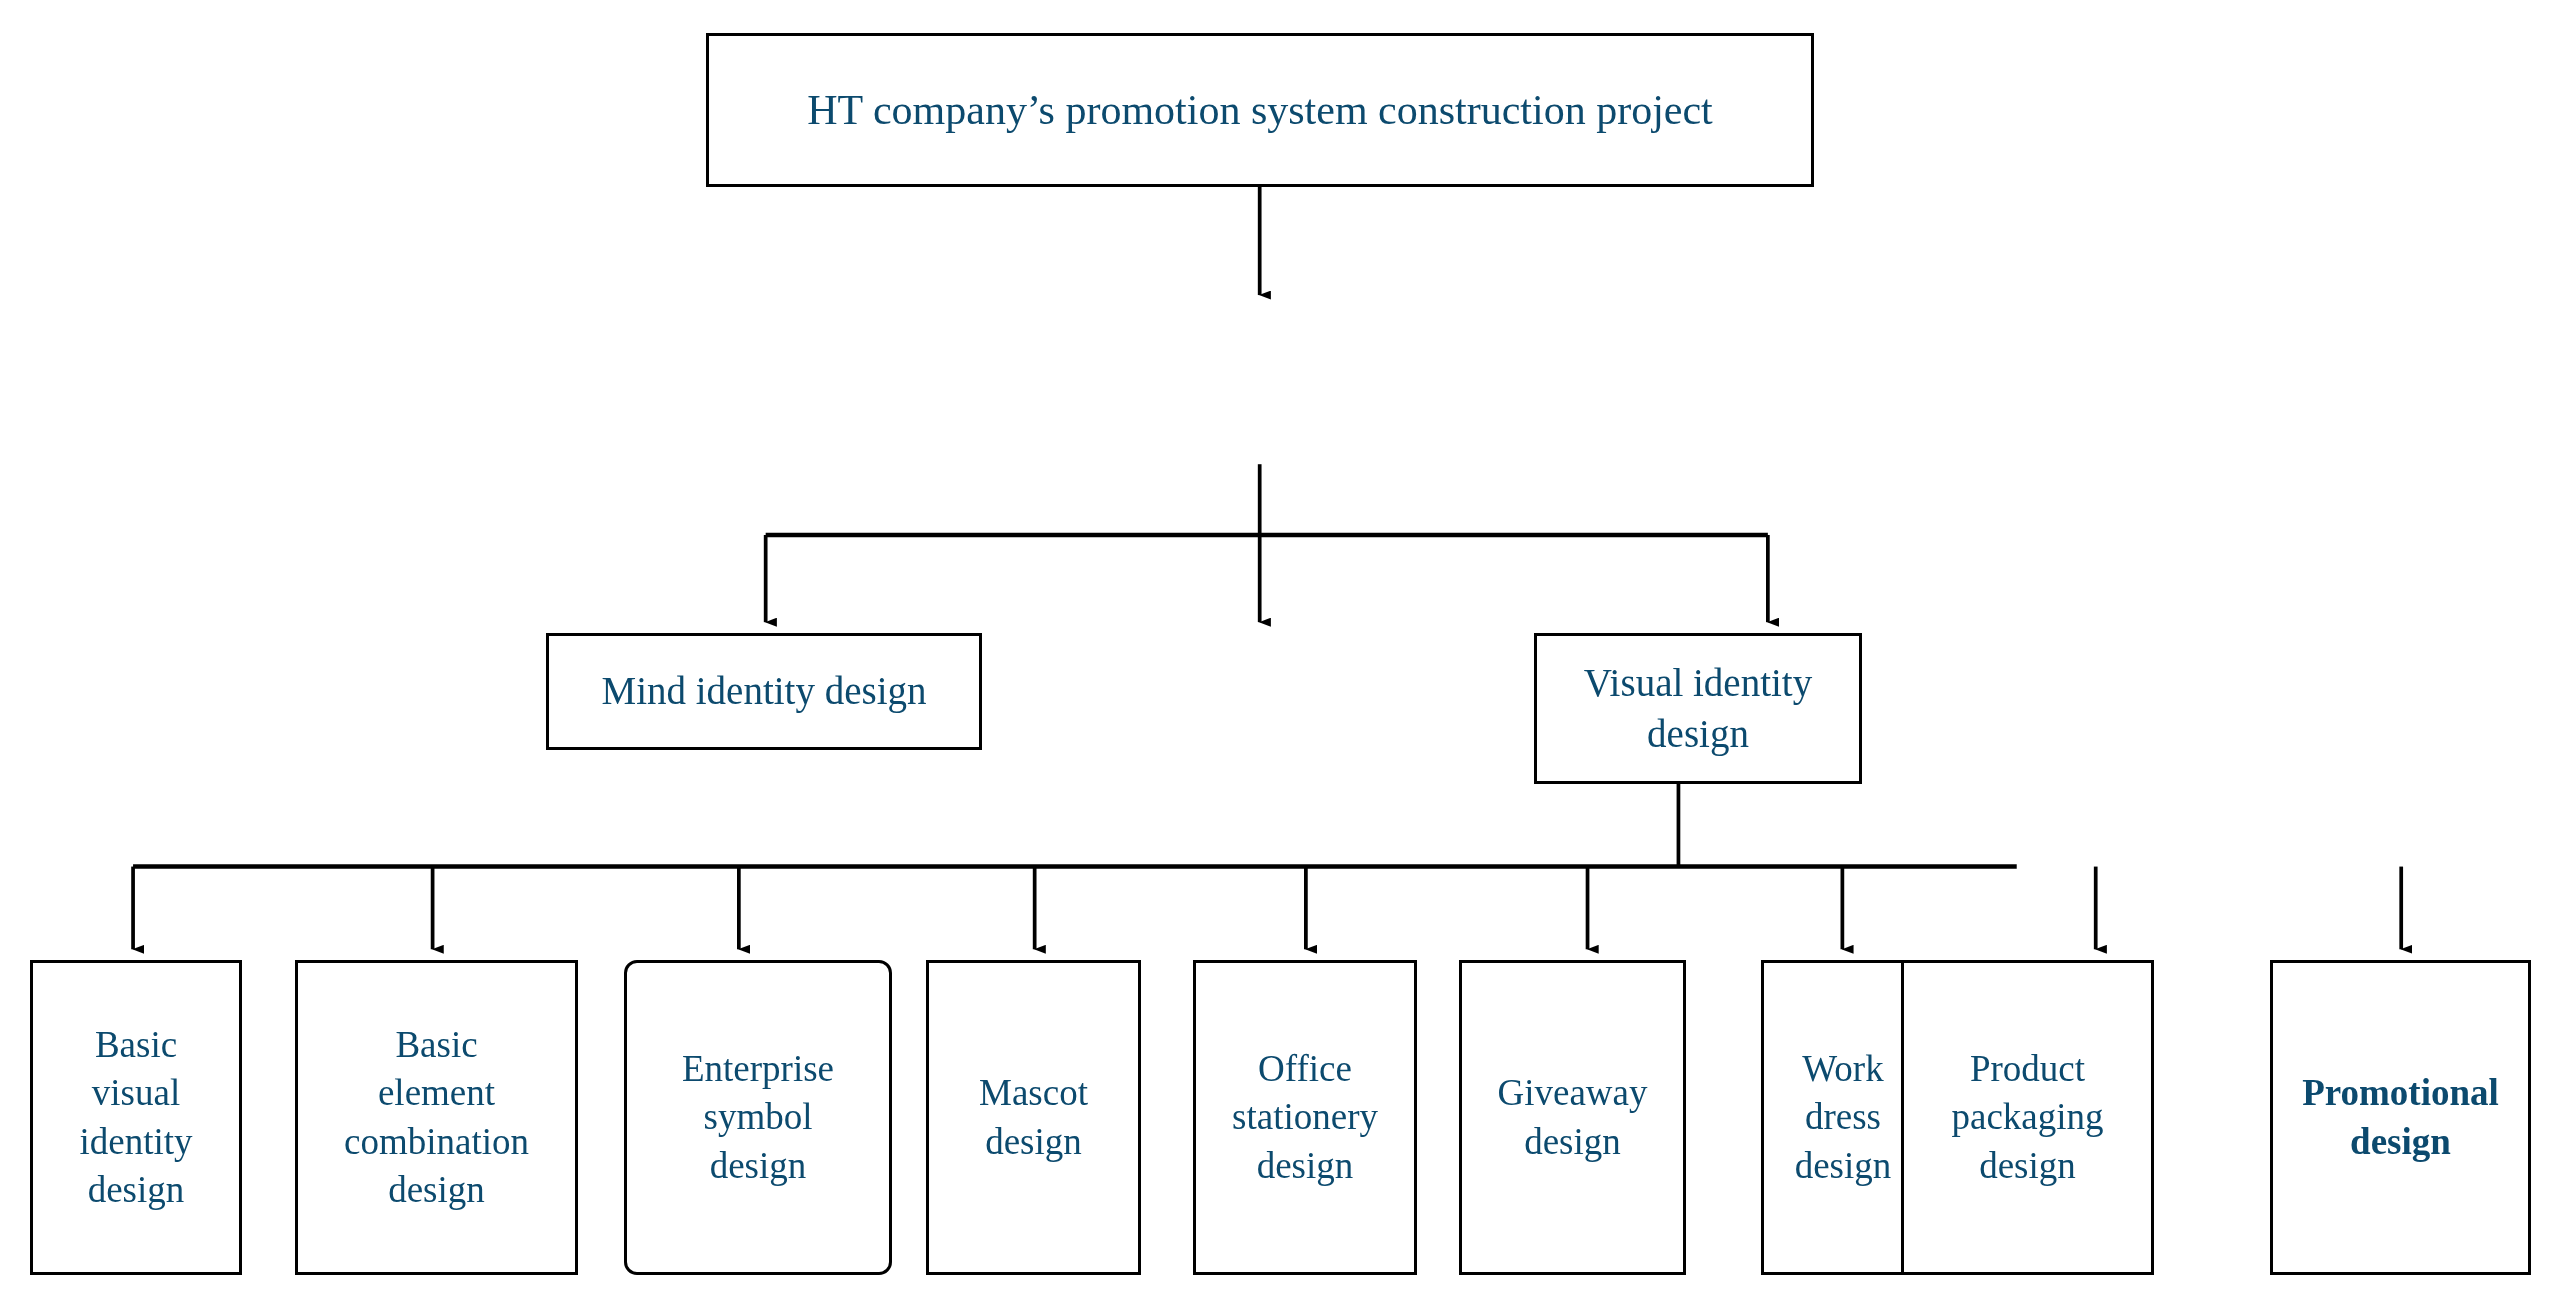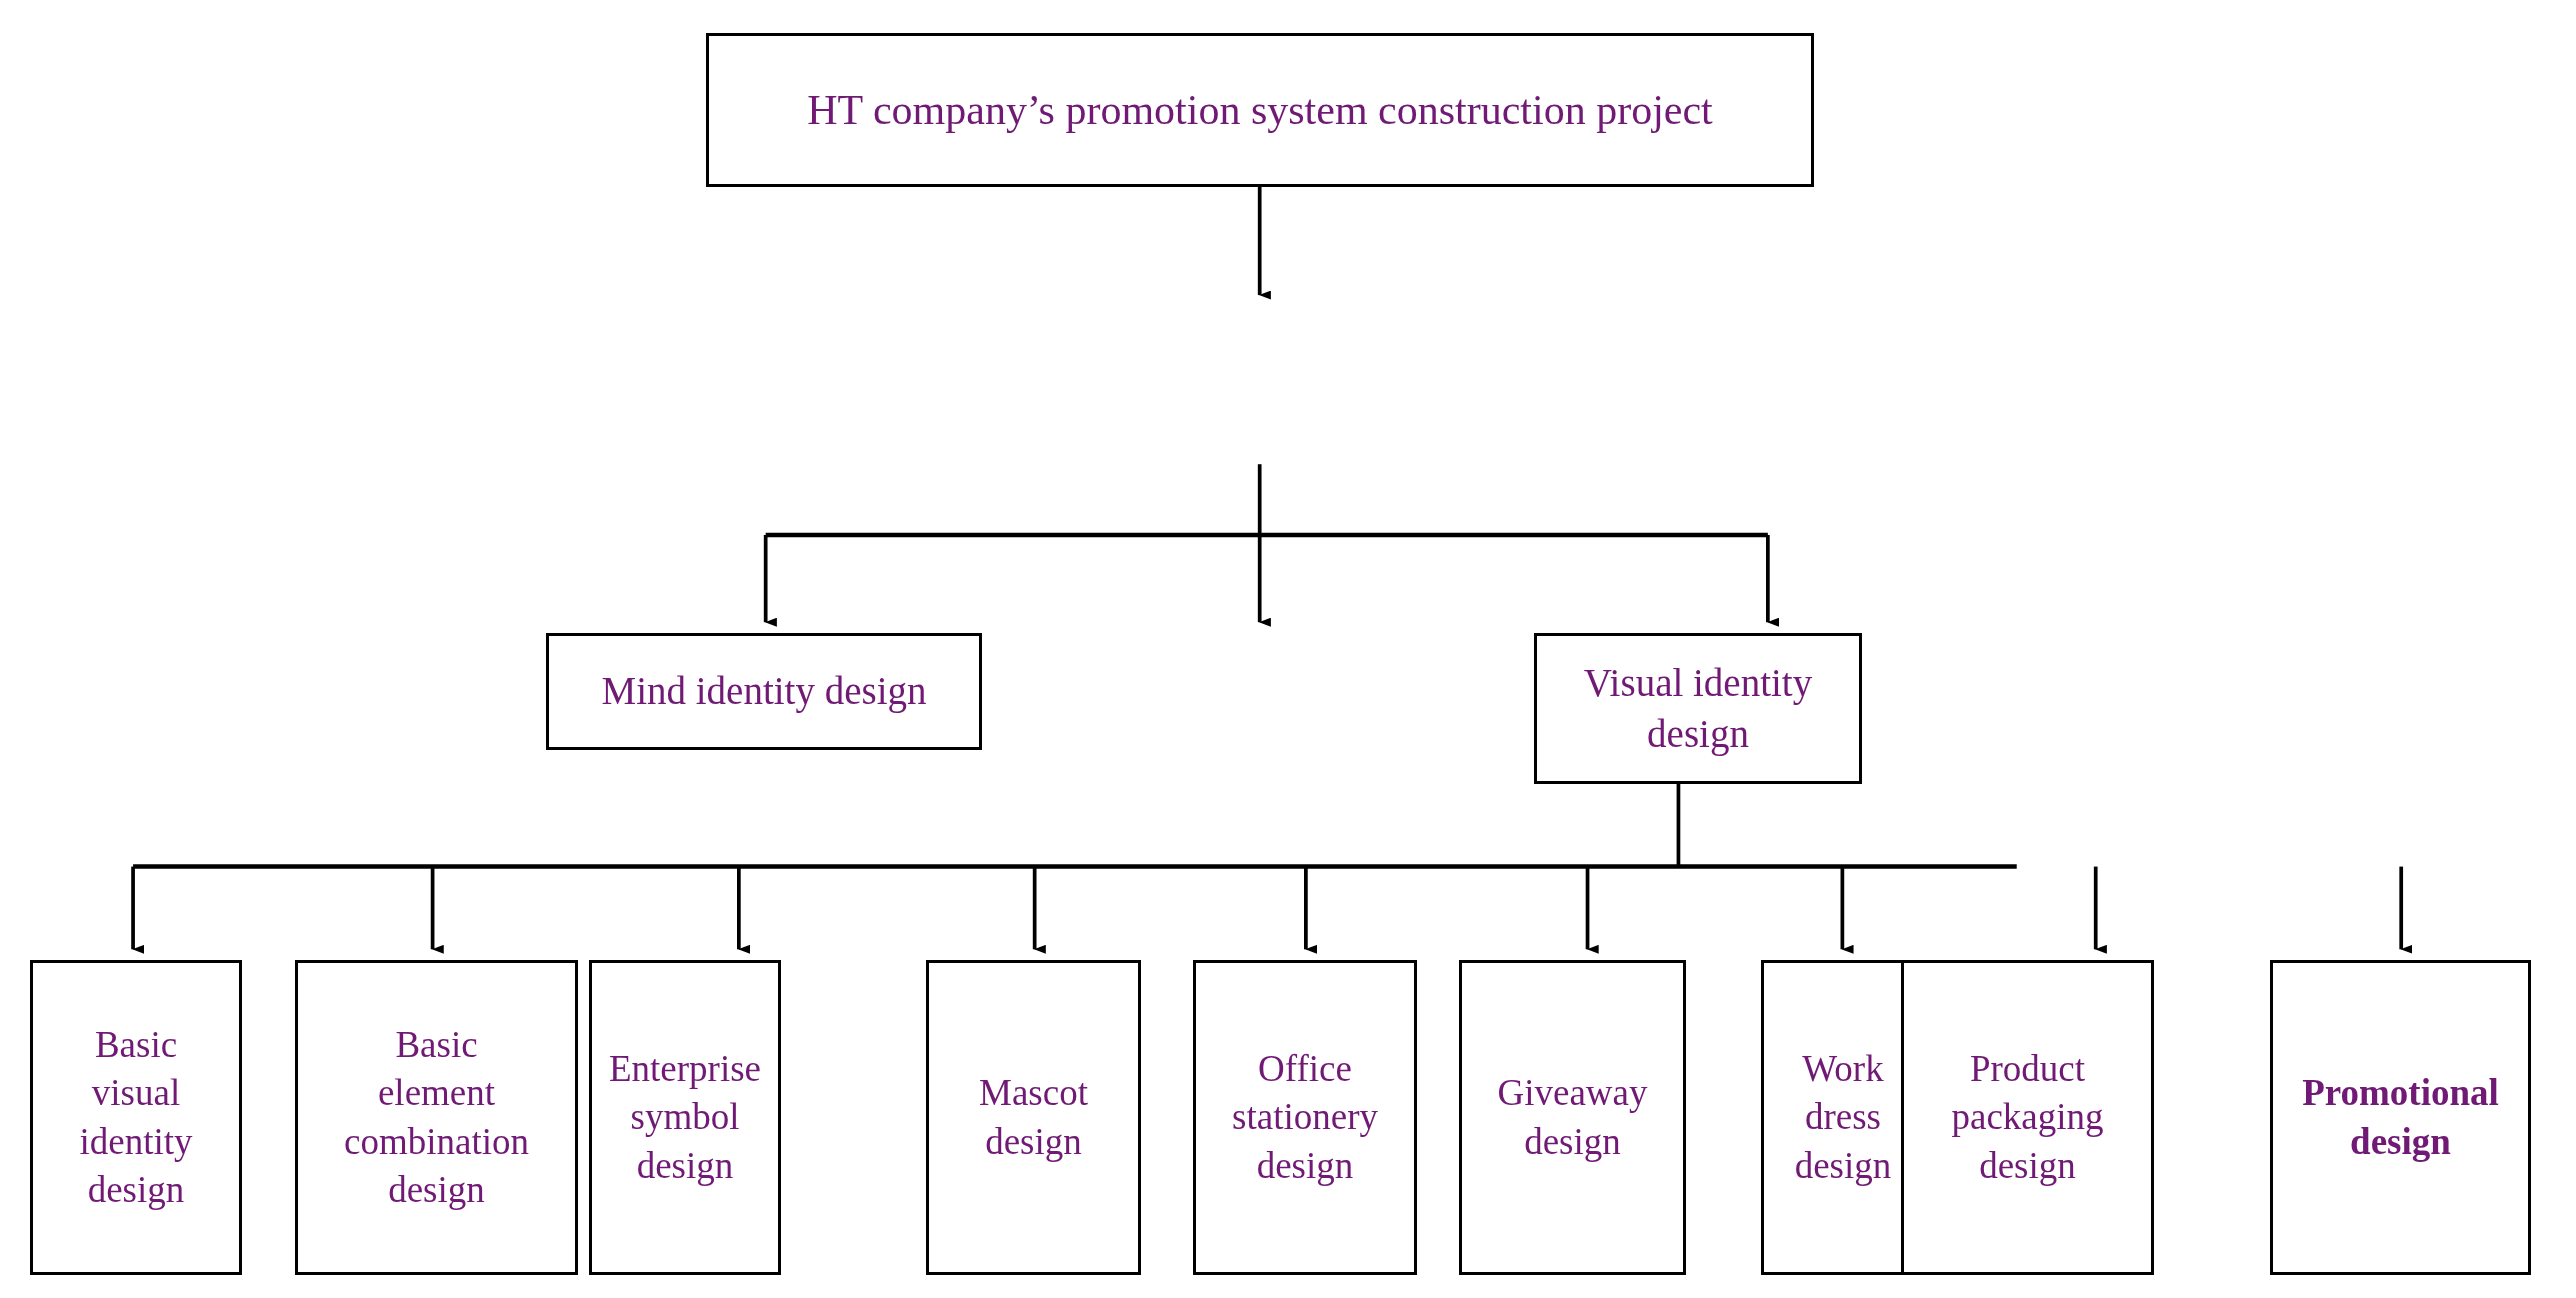--- a/index.html
+++ b/index.html
@@ -30,21 +30,21 @@
   .node {
     position: absolute;
     box-sizing: border-box;
     border: 3px solid #000000;
     background: #ffffff;
     display: flex;
     align-items: center;
     justify-content: flex-end;
     text-align: center;
     line-height: 1.30;
-    color: #701a75;
+    color: #0c4a6e;
     padding: 1.5px 4.5px;
   }
   .node .label {
     display: block;
     width: 100%;
     white-space: pre-line;
   }
   .lvl1 { font-size: 42px; }
   .lvl2 { font-size: 40px; }
   .lvl3 { font-size: 39px; }
@@ -106,21 +106,21 @@
 visual
 identity
 design</span>
   </div>
   <div class="node leaf" id="node-l4-1" style="left: 295px; top: 960px; width: 283px; height: 315px;">
     <span class="label">Basic
 element
 combination
 design</span>
   </div>
-  <div class="node leaf" id="node-l4-2" style="left: 589px; top: 960px; width: 192px; height: 315px;">
+  <div class="node leaf" id="node-l4-2" style="left: 624px; top: 960px; width: 268px; height: 315px; border-radius: 13px;">
     <span class="label">Enterprise
 symbol
 design</span>
   </div>
   <div class="node leaf" id="node-l4-3" style="left: 926px; top: 960px; width: 215px; height: 315px;">
     <span class="label">Mascot
 design</span>
   </div>
   <div class="node leaf" id="node-l4-4" style="left: 1193px; top: 960px; width: 224px; height: 315px;">
     <span class="label">Office

